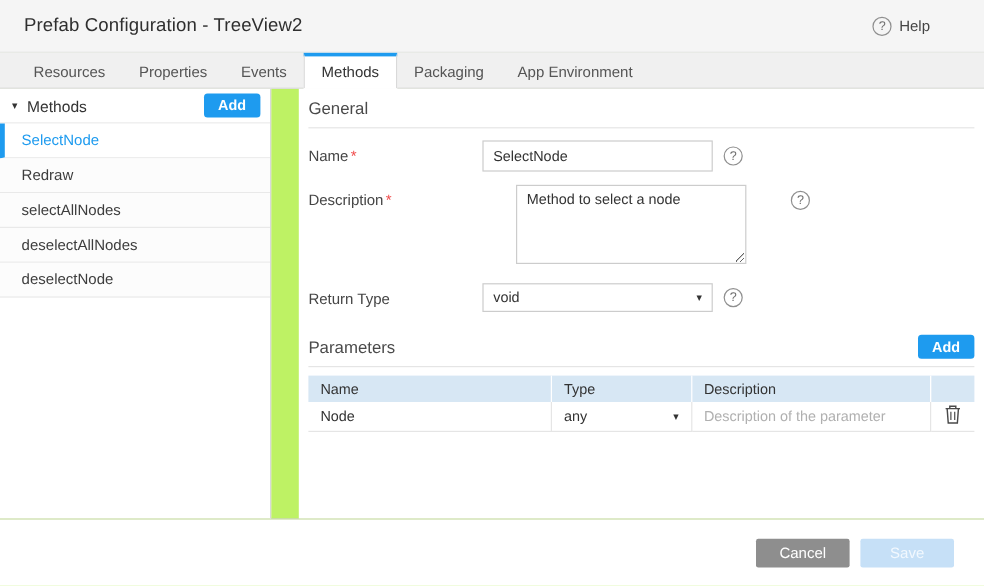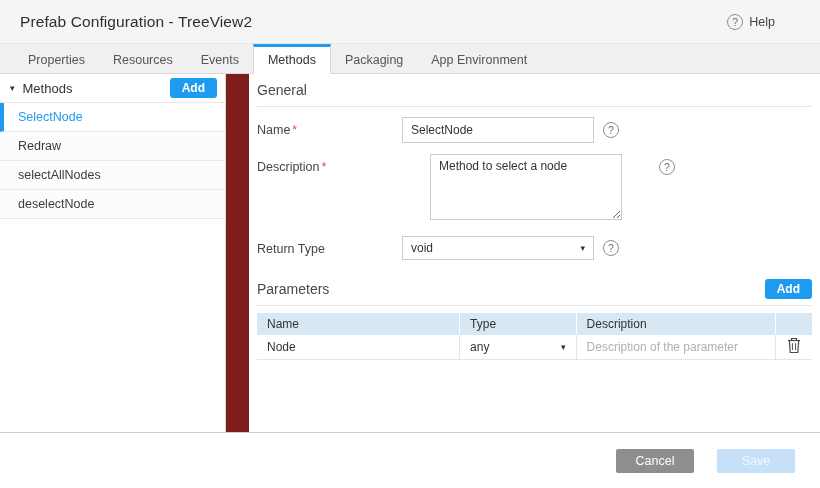--- a/index.html
+++ b/index.html
@@ -3,21 +3,21 @@
 <meta charset="utf-8">
 <style>
   * { margin: 0; padding: 0; box-sizing: border-box; }
   html, body { width: 820px; height: 488px; }
   body {
     font-family: "Liberation Sans", "DejaVu Sans", sans-serif;
     background: #fff;
     color: #333;
     overflow: hidden;
   }
-  .app { width: 820px; height: 488px; display: flex; flex-direction: column; background: #7f1d1d; }
+  .app { width: 820px; height: 488px; display: flex; flex-direction: column; background: #bef264; }
 
   
   .titlebar {
     height: 44px; flex: 0 0 44px;
     background: var(--titlebar-bg, #f5f5f5);
     border-bottom: 1px solid #e6e6e6;
     display: flex; align-items: center;
     padding: 0 45px 0 20px;
   }
   .titlebar h1 { font-size: 15.5px; font-weight: 400; color: #2f2f2f; letter-spacing: 0.1px; }
@@ -137,21 +137,21 @@
     padding: 0 10px; font-size: 12px; color: #333; cursor: pointer; height: 23px; gap: 31px;
   }
   .cell-select .arrow { font-size: 9px; color: #333; }
   .trash-cell { text-align: center; }
   .trash-btn { background: none; border: none; cursor: pointer; padding: 2px 4px; }
 
   
   .footer {
     height: 55px; flex: 0 0 55px; background: #fff;
     display: flex; align-items: center; justify-content: flex-end;
-    padding-right: 25px; gap: 23px;
+    padding-right: 25px; gap: 9px;
   }
   .btn {
     width: 78px; height: 24px; border: none; border-radius: 2px;
     font-family: inherit; font-size: 12.5px; cursor: pointer;
   }
   .btn-cancel { background: var(--cancel-button-bg, #8e8e8e); color: #fff; }
   .btn-save { background: var(--save-button-bg, #c6e0f7); color: #f2f8fe; cursor: default; }
 </style>
 </head>
 <body>
@@ -160,39 +160,40 @@
 
   <header class="titlebar">
     <h1>Prefab Configuration - TreeView2</h1>
     <div class="help">
       <span class="qicon">?</span>
       <span class="help-label">Help</span>
     </div>
   </header>
 
   <nav class="tabbar">
+    <div class="tab">Resources</div>
     <div class="tab">Properties</div>
-    <div class="tab">Resources</div>
     <div class="tab">Events</div>
     <div class="tab active">Methods</div>
     <div class="tab">Packaging</div>
     <div class="tab">App Environment</div>
   </nav>
 
   <div class="main">
 
     <aside class="sidebar">
       <div class="side-head">
         <span class="tri">▾</span>
         <span class="side-title">Methods</span>
         <button class="btn-add">Add</button>
       </div>
       <div class="side-item selected">SelectNode</div>
       <div class="side-item">Redraw</div>
       <div class="side-item">selectAllNodes</div>
+      <div class="side-item">deselectAllNodes</div>
       <div class="side-item">deselectNode</div>
     </aside>
 
     <section class="content">
 
       <h2 class="section-heading">General</h2>
       <hr class="rule">
 
       <div class="form-row">
         <label><span>Name</span><span class="req">*</span></label>

